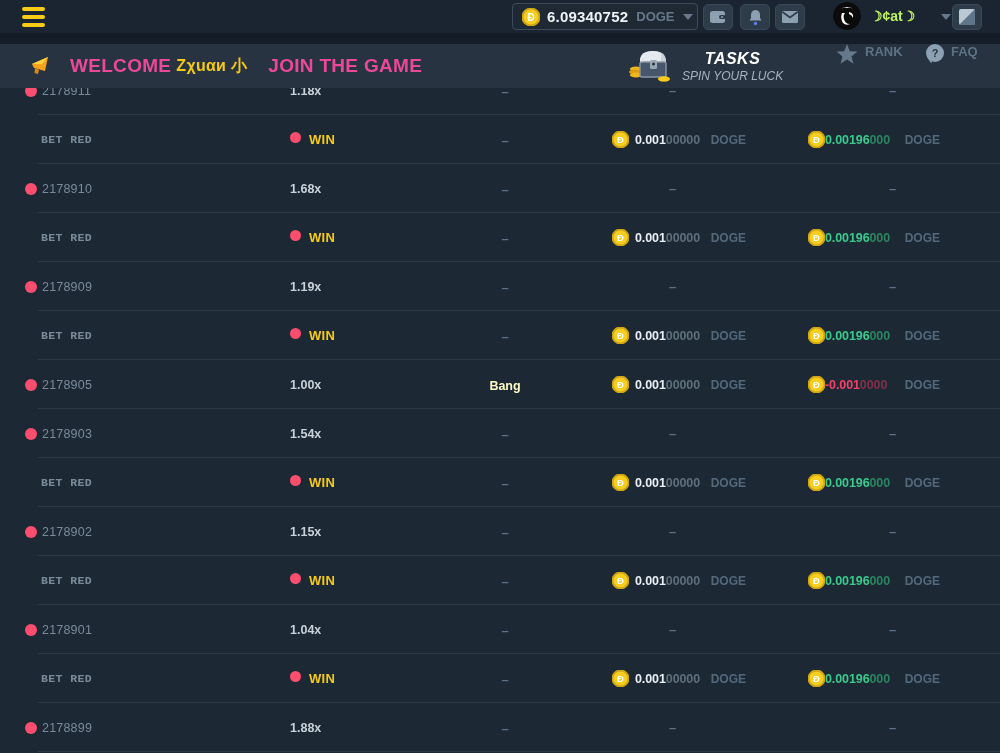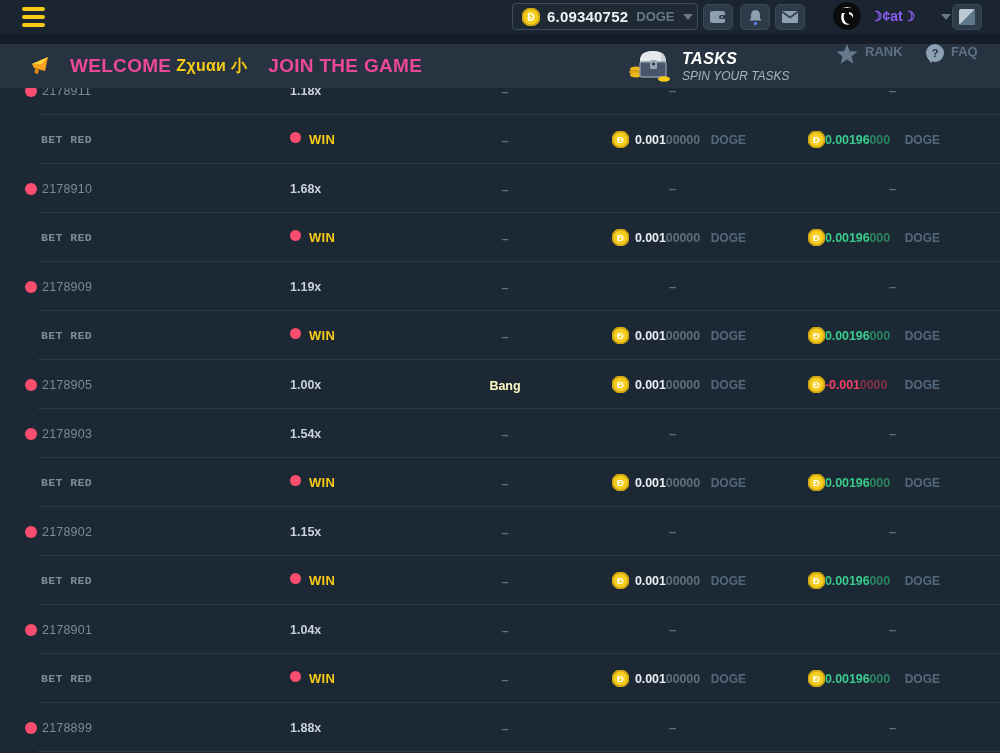--- a/index.html
+++ b/index.html
@@ -13,30 +13,30 @@
   .balance-box { position:absolute; left:512px; top:3px; height:27px; width:186px;
     border:1px solid #3c4c5a; background:#1e2934; border-radius:4px;
     display:flex; align-items:center; padding:0 9px; }
   .balance-amount { color:#eef3f7; font-size:15px; font-weight:bold; margin-left:7px; letter-spacing:.2px; }
   .balance-cur { color:#66788a; font-size:13px; font-weight:bold; margin-left:8px; }
   .caret { width:0; height:0; border-left:5px solid transparent; border-right:5px solid transparent;
     border-top:6px solid #66788a; margin-left:8px; }
   .iconbtn { position:absolute; top:4px; width:30px; height:26px; background:#2e3c4a;
     border:1px solid #3a4958; border-radius:5px; display:flex; align-items:center; justify-content:center; cursor:pointer; }
   .avatar { position:absolute; left:833px; top:2px; width:28px; height:28px; border-radius:50%; overflow:hidden; cursor:pointer; }
-  .username { position:absolute; left:870px; top:8px; color:#8b5cf6; font-size:14px; font-weight:bold; cursor:pointer; }
+  .username { position:absolute; left:870px; top:8px; color:#bef264; font-size:14px; font-weight:bold; cursor:pointer; }
   .user-caret { position:absolute; left:933px; top:14px; }
 
   
   .strip { height:11px; background:#151e28; }
   .banner { position:relative; height:44px; background:#273340; }
   .banner-left { position:absolute; left:30px; top:0; height:44px; display:flex; align-items:center; }
   .welcome-text { margin-left:16px; font-size:19px; font-weight:bold; color:#ec4899; letter-spacing:.3px; }
   .welcome-name { color:#f6ca15; font-size:16px; margin:0 5px; }
-  .tasks { position:absolute; left:628px; top:3px; display:flex; align-items:center; cursor:pointer; }
+  .tasks { position:absolute; left:628px; top:3px; display:flex; align-items:center; cursor:pointer;text-align:center; }
   .tasks-text { margin-left:10px; font-style:italic; }
   .tasks-title { color:#fff; font-size:16px; font-weight:bold; letter-spacing:.5px; }
   .tasks-sub { color:#a7b4c0; font-size:12px; margin-top:1px; }
   .rank, .faq { position:absolute; top:0; height:44px; display:flex; align-items:flex-start; gap:7px;
     color:#5d7284; font-size:13px; font-weight:bold; cursor:pointer; }
   .rank { left:836px; } .faq { left:926px; }
   .faq-bubble { width:18px; height:18px; border-radius:50%; background:#8ca2b4; color:#27333f;
     font-size:11px; font-weight:bold; display:flex; align-items:center; justify-content:center; position:relative; }
   .faq-bubble::after { content:""; position:absolute; left:0px; bottom:-1px; width:0; height:0;
     border-top:6px solid #8ca2b4; border-left:6px solid transparent; transform:rotate(12deg); }
@@ -150,21 +150,21 @@
       <path d="M12 14 Q12 4 25 4 Q38 4 38 14 L38 16 L12 16 Z" fill="#cdd3da"></path>
       <path d="M12 14 Q12 4 25 4 Q30 4 33 6 L33 16 L12 16 Z" fill="#e6eaee"></path>
       <rect x="12" y="15" width="26" height="15" rx="2" fill="#47566a"></rect>
       <rect x="12" y="15" width="26" height="15" rx="2" fill="none" stroke="#8b97a6" stroke-width="1.4"></rect>
       <rect x="22" y="13" width="7" height="9" rx="1.5" fill="#9aa6b4"></rect>
         <circle cx="25.5" cy="17" r="1.5" fill="#27333f"></circle>
       <ellipse cx="36" cy="32" rx="6" ry="2.8" fill="#f6ca15"></ellipse>
     </svg>
     <span class="tasks-text">
       <div class="tasks-title">TASKS</div>
-      <div class="tasks-sub">SPIN YOUR TASKS</div>
+      <div class="tasks-sub">SPIN YOUR LUCK</div>
     </span>
   </div>
 
   <div class="rank">
     <svg width="22" height="21" viewBox="0 0 22 21">
         <path d="M11 0 L13.8 7.2 L21.5 7.6 L15.5 12.4 L17.5 19.8 L11 15.6 L4.5 19.8 L6.5 12.4 L0.5 7.6 L8.2 7.2 Z" fill="#64798c"></path>
       </svg>
     <span>RANK</span>
   </div>
   <div class="faq">

